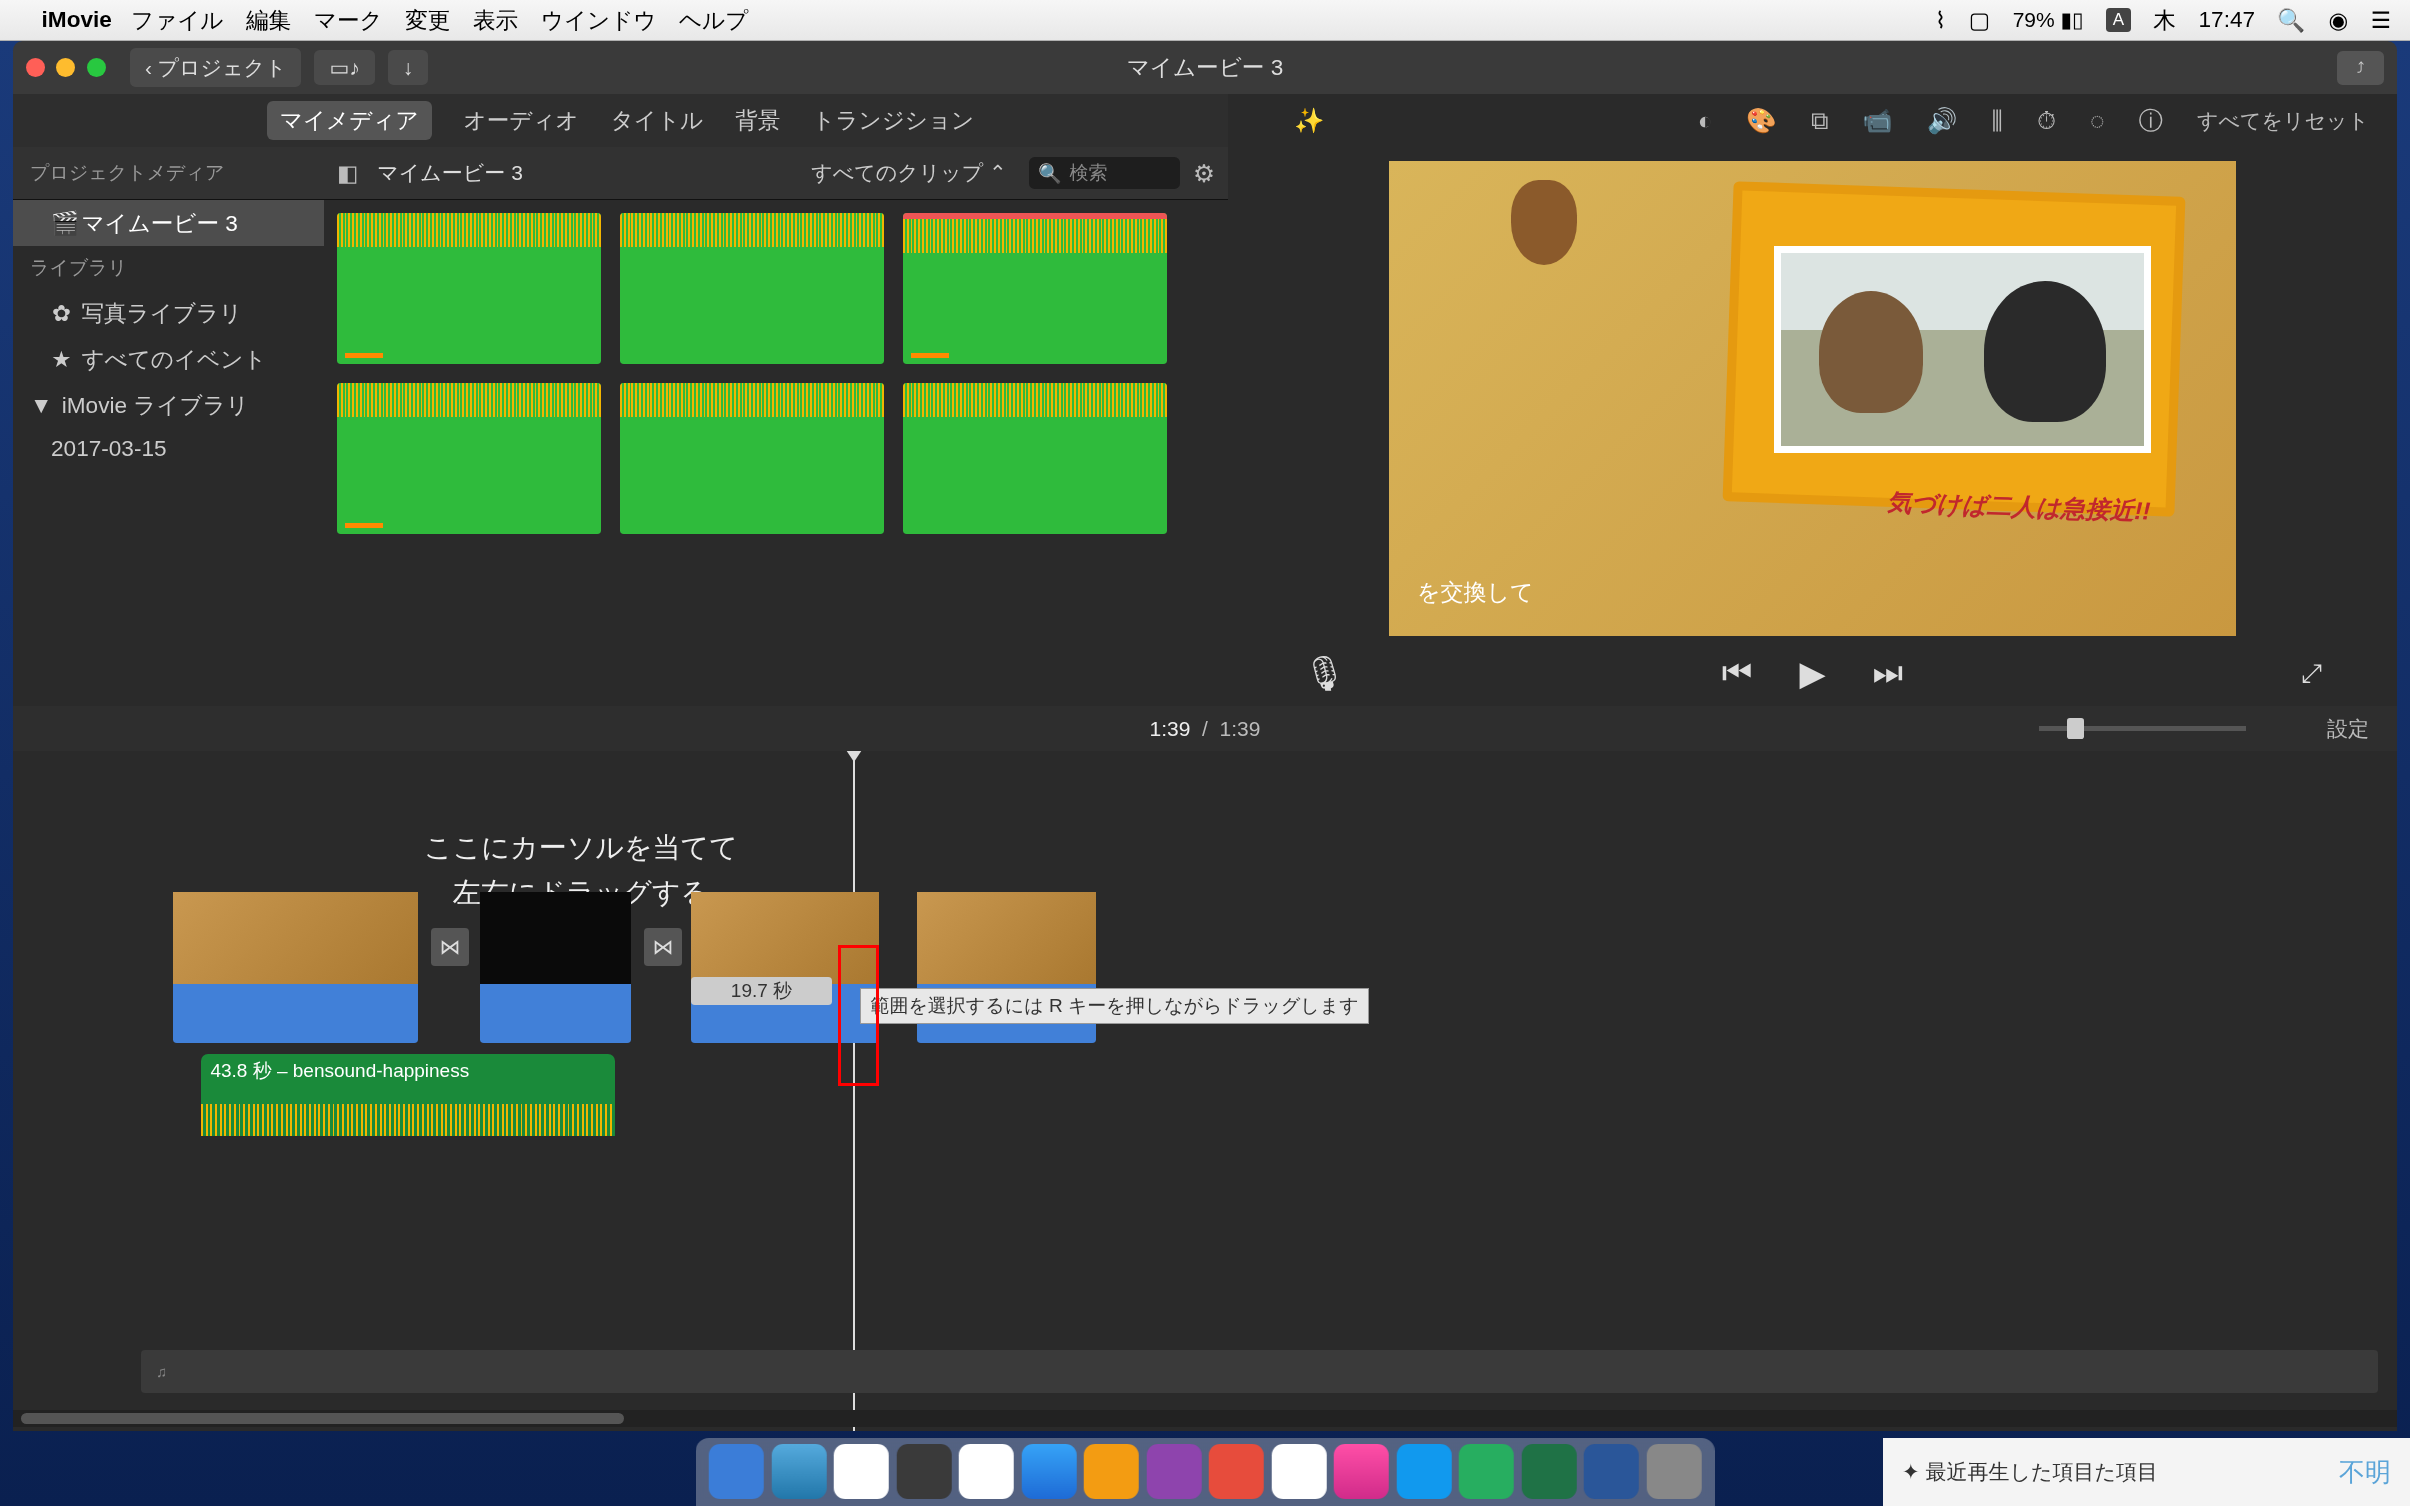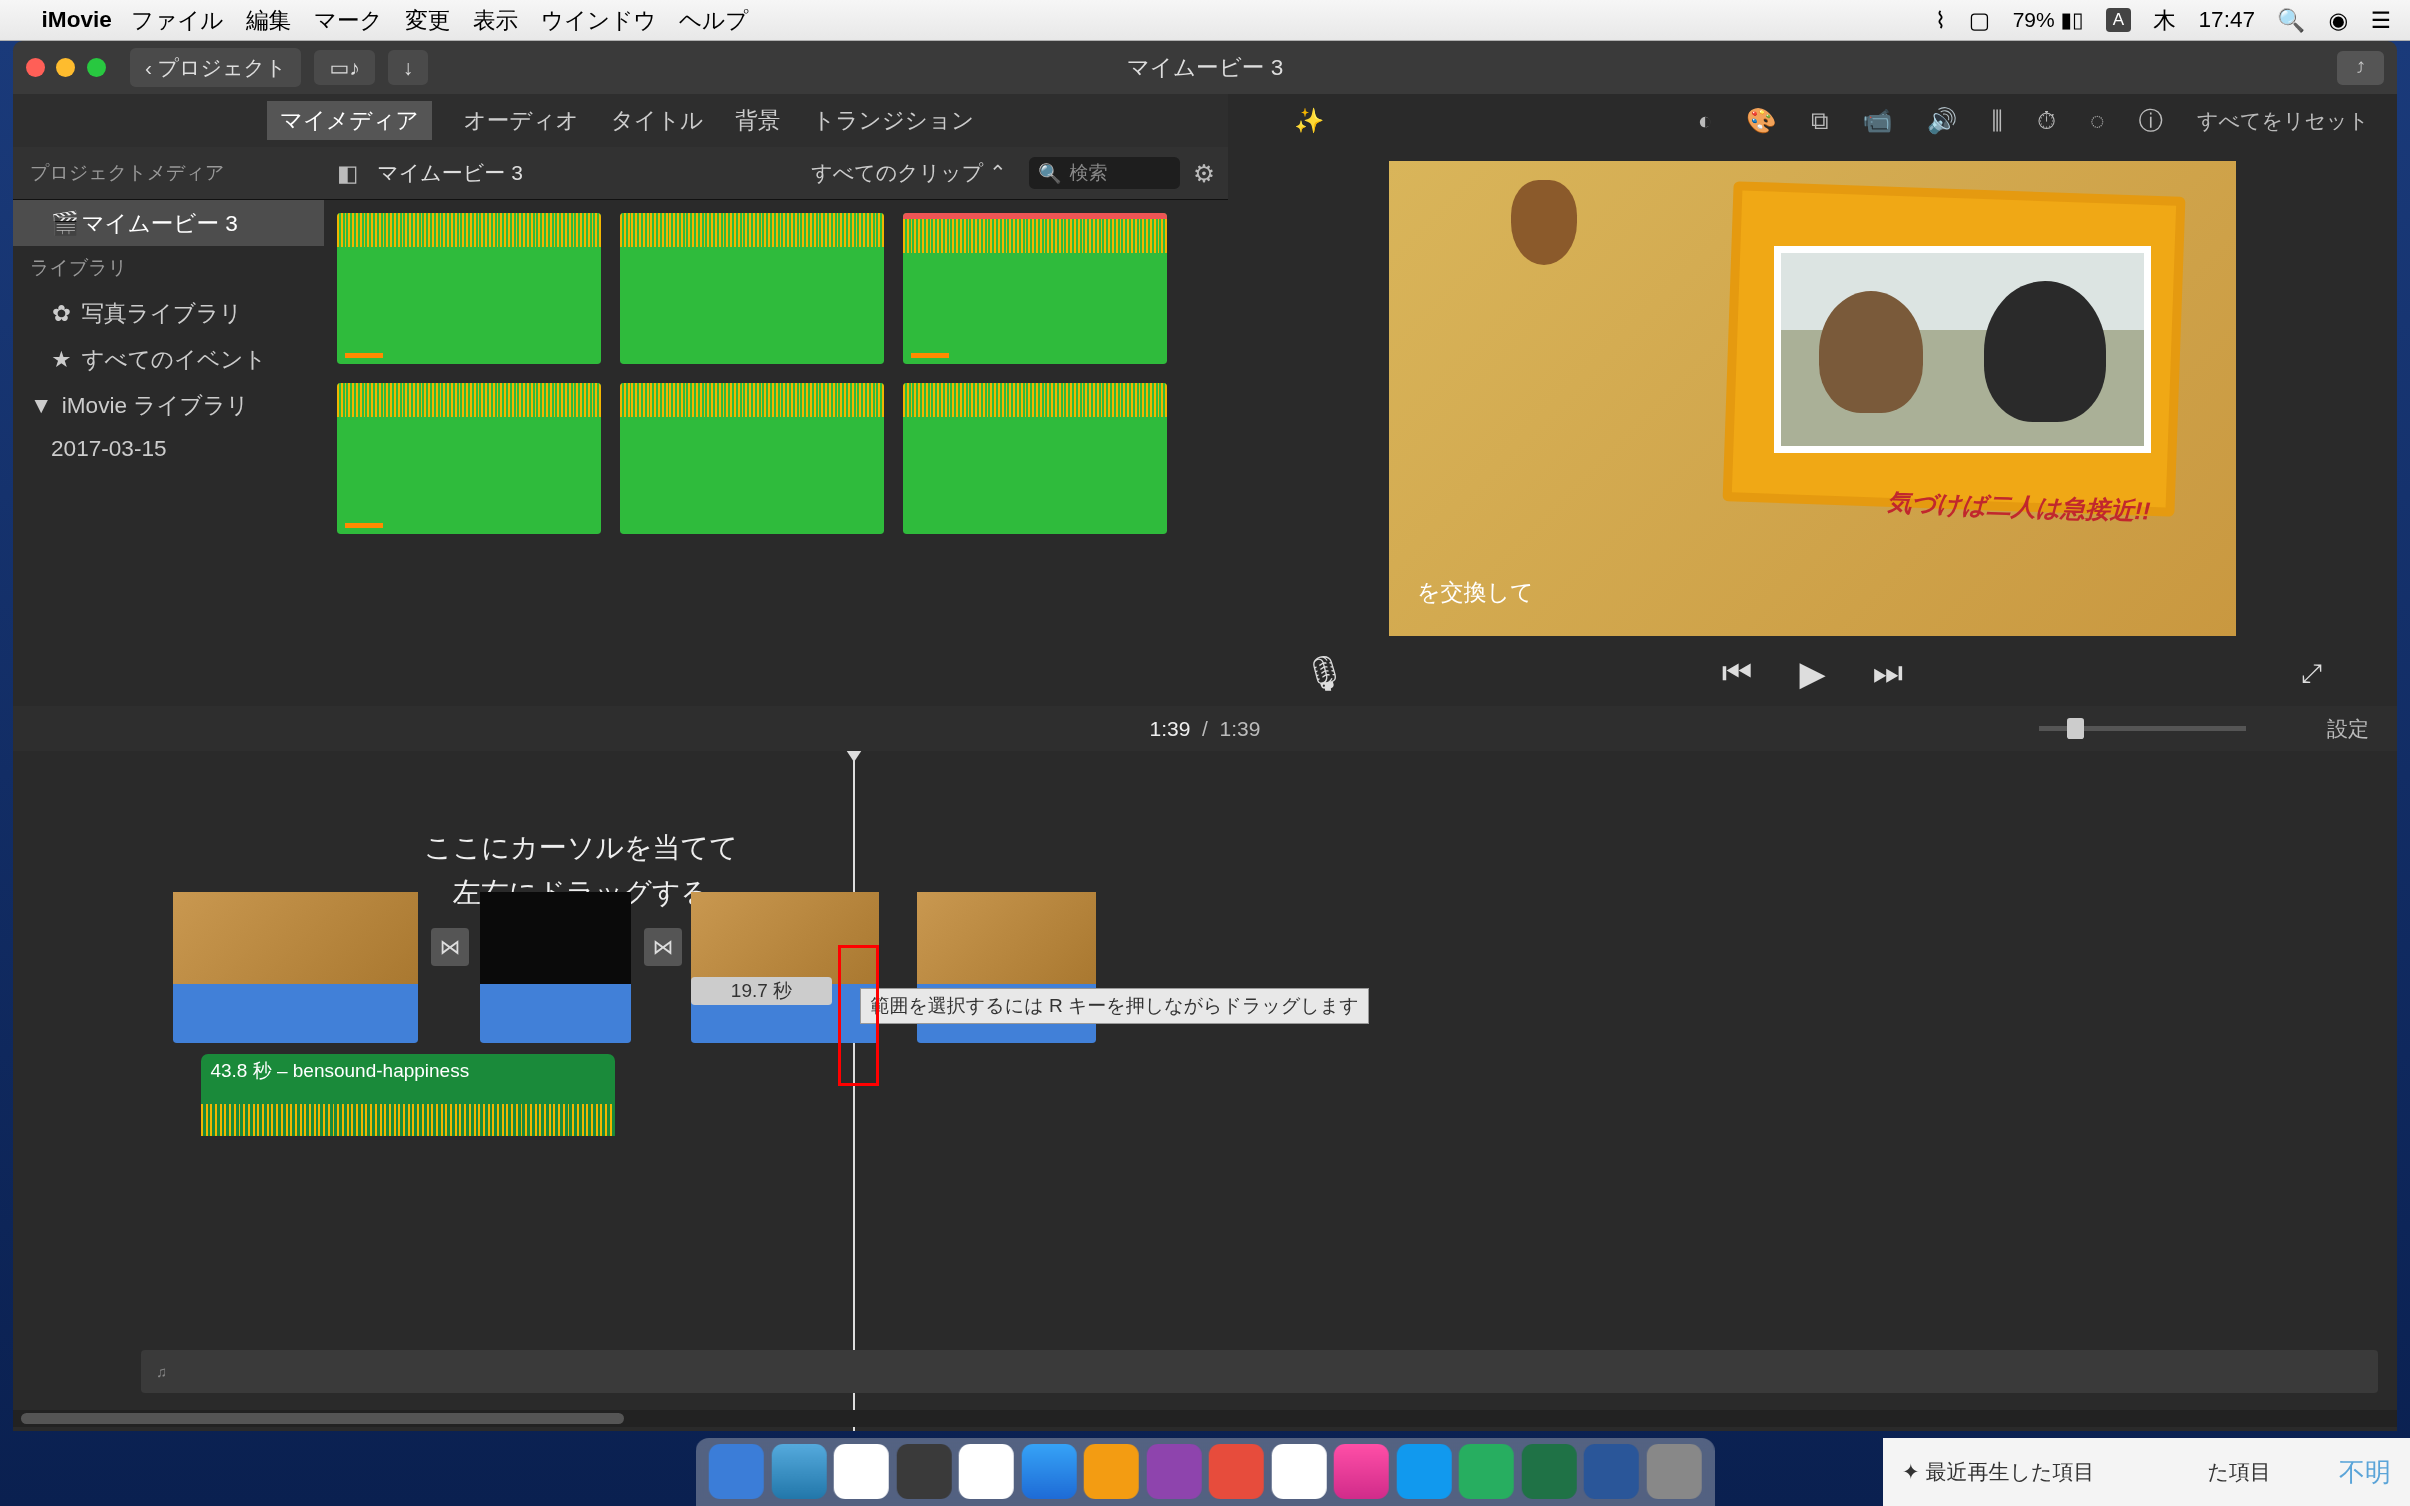--- a/index.html
+++ b/index.html
@@ -13,21 +13,21 @@
 .titlebar { position: absolute; top: 41px; left: 13px; right: 13px; height: 53px; background: #3a3a3a; display: flex; align-items: center; padding: 0 13px; border-top-left-radius: 9.4px; border-top-right-radius: 9.4px; }
 .tlight { width: 19px; height: 19px; border-radius: 50%; margin-right: 11.3px; }
 .tl-r { background:#ff5f57;} .tl-y{background:#febc2e;} .tl-g{background:#28c840;}
 .tb-btn { background:#4a4a4a; color:#ddd; border-radius:5.6px; padding:5.6px 15px; margin-left:13px; font-size:21px; display:flex; align-items:center; gap:5.6px; }
 .tb-title { position:absolute; left:50%; transform:translateX(-50%); color:#ddd; font-size:22.6px; }
 .share { position:absolute; right:13px; background:#555; width:47px; height:34px; border-radius:5.6px; display:flex; align-items:center; justify-content:center; color:#ccc; }
 .main { position: absolute; top: 94px; left: 13px; right: 13px; bottom: 75px; background: #2a2a2a; display: flex; flex-direction: column; }
 .upper { flex: 0 0 612px; display: flex; }
 .left { flex: 0 0 1215px; display:flex; flex-direction:column; }
 .tabs { height: 53px; display: flex; align-items: center; justify-content: center; gap: 32px; font-size: 22.6px; color: #ccc; background:#2e2e2e; }
-.tabs .active { background:#555; padding:3.8px 13px; border-radius:0; color:#fff; }
+.tabs .active { background:#555; padding:3.8px 13px; border-radius:6px; color:#fff; }
 .splitrow { height: 53px; display:flex; align-items:center; background:#323232; border-bottom:0.9px solid #111; }
 .sidebar { flex: 0 0 311px; background:#2a2a2a; color:#ccc; font-size:22.6px; }
 .sb-head { color:#999; font-size:19px; padding:9.4px 17px; }
 .sb-item { padding:7.5px 17px 7.5px 38px; display:flex; align-items:center; gap:9.4px; }
 .sb-item.sel { background:#4d4d4d; color:#fff; font-weight:500; }
 .browser { flex:1; display:flex; flex-direction:column; }
 .clipgrid { flex:1; padding:13px; display:flex; flex-wrap:wrap; gap:19px; align-content:flex-start; overflow:hidden; background:#2a2a2a; }
 .clip { width: 264px; height: 151px; background: linear-gradient(#2fbb3c,#2fbb3c); border-radius:3.8px; position:relative; overflow:hidden; }
 .clip .wav { position:absolute; top:0; left:0; right:0; height:34px; background: repeating-linear-gradient(90deg,#f2b500 0,#f2b500 1.9px,#2fbb3c 1.9px,#2fbb3c 3.8px); }
 .clip .red { position:absolute; top:0; left:0; right:0; height:5.6px; background:#e55; }
@@ -287,16 +287,16 @@
   <div class="dockicon" style="background:#1199ee"></div>
   <div class="dockicon" style="background:#27ae60"></div>
   <div class="dockicon" style="background:#1f7246"></div>
   <div class="dockicon" style="background:#2a5699"></div>
   <div class="dockicon" style="background:#888"></div>
 </div>
 
 <div class="finder-peek">
   <span>✦</span>&nbsp;
   <span>最近再生した項目</span>
-  <span style="margin-left:113px">た項目</span>
+  <span style="">た項目</span>
   <span class="unk">不明</span>
 </div>
 
 
 </body></html>

